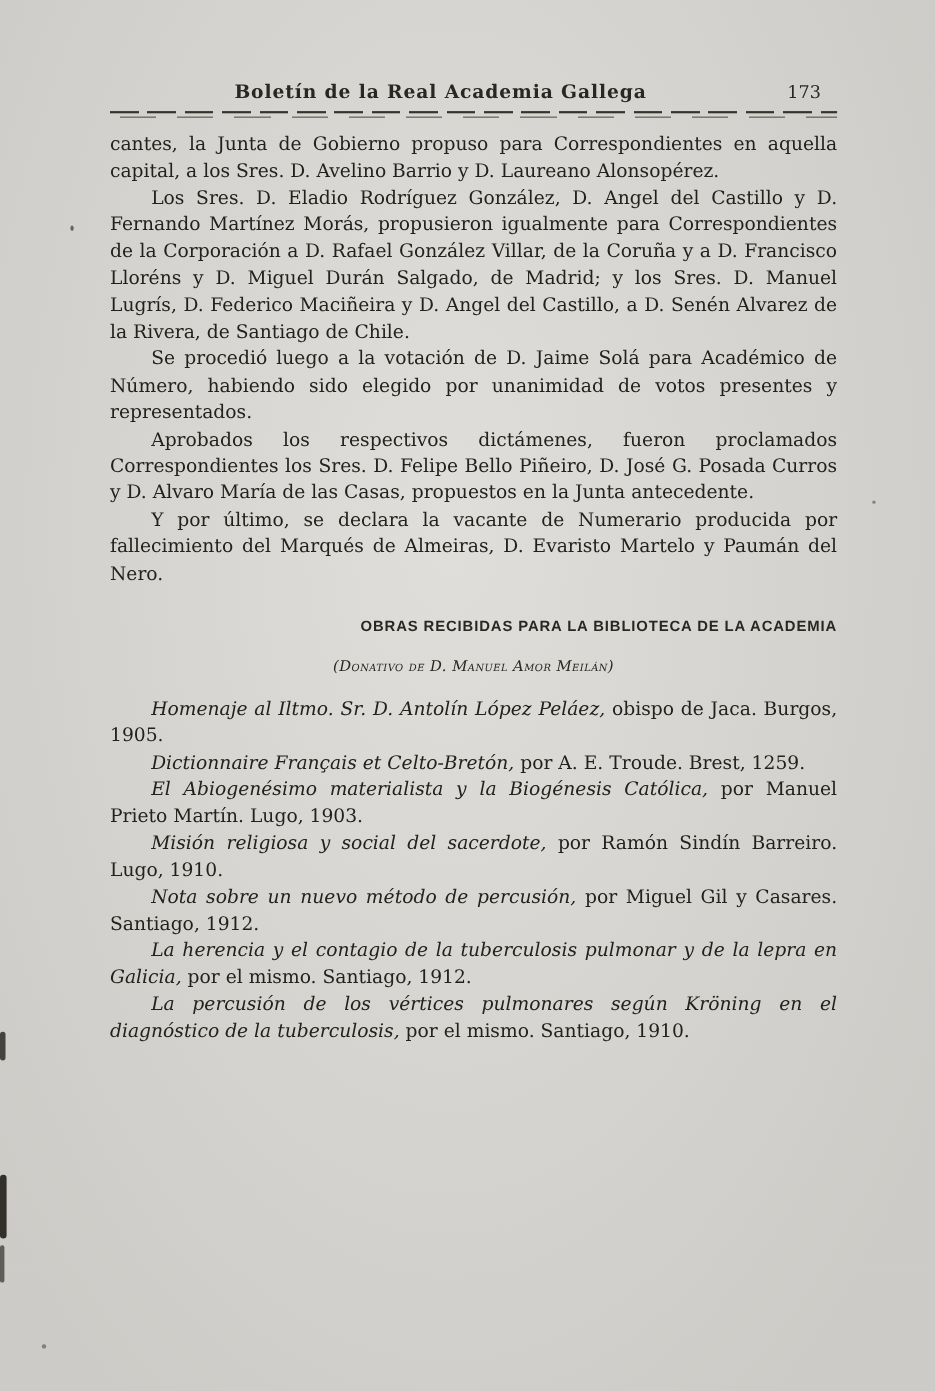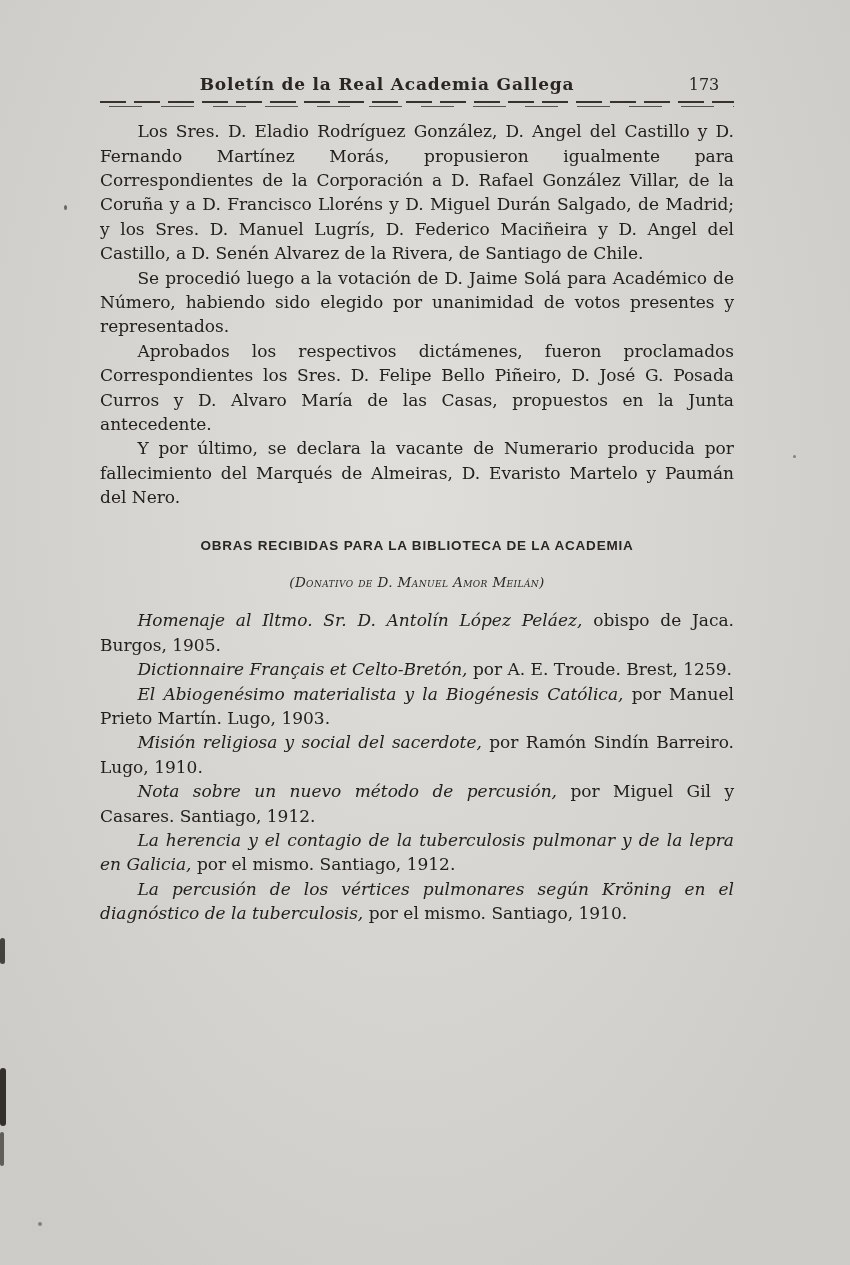--- a/index.html
+++ b/index.html
@@ -8,21 +8,21 @@
     background: #d6d5d1;
   }
   .page {
     position: relative;
     width: 850px;
     height: 1265px;
     box-sizing: border-box;
     background:
       radial-gradient(ellipse at 48% 38%, rgba(255,255,255,0.22) 0%, rgba(120,118,112,0.10) 85%),
       #d6d5d1;
-    padding: 74px 116px 0 100px;
+    padding: 74px 89px 0 100px;
     overflow: hidden;
     font-family: "DejaVu Serif", "Liberation Serif", serif;
     color: #24211c;
   }
   
   .header {
     display: flex;
     align-items: baseline;
   }
   .journal-title {
@@ -60,21 +60,21 @@
     text-align: justify;
   }
   .para {
     margin: 0;
     text-indent: 2.2em;
   }
   .para.no-indent { text-indent: 0; }
   
   .section-heading {
     margin-top: 24px;
-    text-align: center;
+    text-align: right;
     font-family: "Liberation Sans", "DejaVu Sans", sans-serif;
     font-weight: bold;
     font-size: 13.5px;
     letter-spacing: 0.8px;
     color: #2a2722;
   }
   .section-subheading {
     margin-top: 12px;
     margin-bottom: 14px;
     text-align: center;
@@ -117,20 +117,21 @@
     <div class="page-number">173</div>
   </div>
 
   <div class="header-rule">
     <div class="rule-top"></div>
     <div class="rule-bottom"></div>
   </div>
 
   <div class="body-text">
 
+    <p class="para no-indent">cantes, la Junta de Gobierno propuso para Correspondientes en aquella capital, a los Sres. D. Avelino Barrio y D. Laureano Alonsopérez.</p>
     <p class="para">Los Sres. D. Eladio Rodríguez González, D. Angel del Castillo y D. Fernando Martínez Morás, propusieron igualmente para Correspondientes de la Corporación a D. Rafael González Villar, de la Coruña y a D. Francisco Lloréns y D. Miguel Durán Salgado, de Madrid; y los Sres. D. Manuel Lugrís, D. Federico Maciñeira y D. Angel del Castillo, a D. Senén Alvarez de la Rivera, de Santiago de Chile.</p>
     <p class="para">Se procedió luego a la votación de D. Jaime Solá para Académico de Número, habiendo sido elegido por unanimidad de votos presentes y representados.</p>
     <p class="para">Aprobados los respectivos dictámenes, fueron proclamados Correspondientes los Sres. D. Felipe Bello Piñeiro, D. José G. Posada Curros y D. Alvaro María de las Casas, propuestos en la Junta antecedente.</p>
     <p class="para">Y por último, se declara la vacante de Numerario producida por fallecimiento del Marqués de Almeiras, D. Evaristo Martelo y Paumán del Nero.</p>
 
     <div class="section-heading">OBRAS RECIBIDAS PARA LA BIBLIOTECA DE LA ACADEMIA</div>
     <div class="section-subheading">(Donativo de D. Manuel Amor Meilán)</div>
 
     <p class="entry">
       <span class="book-title">Homenaje al Iltmo. Sr. D. Antolín López Peláez,</span>

